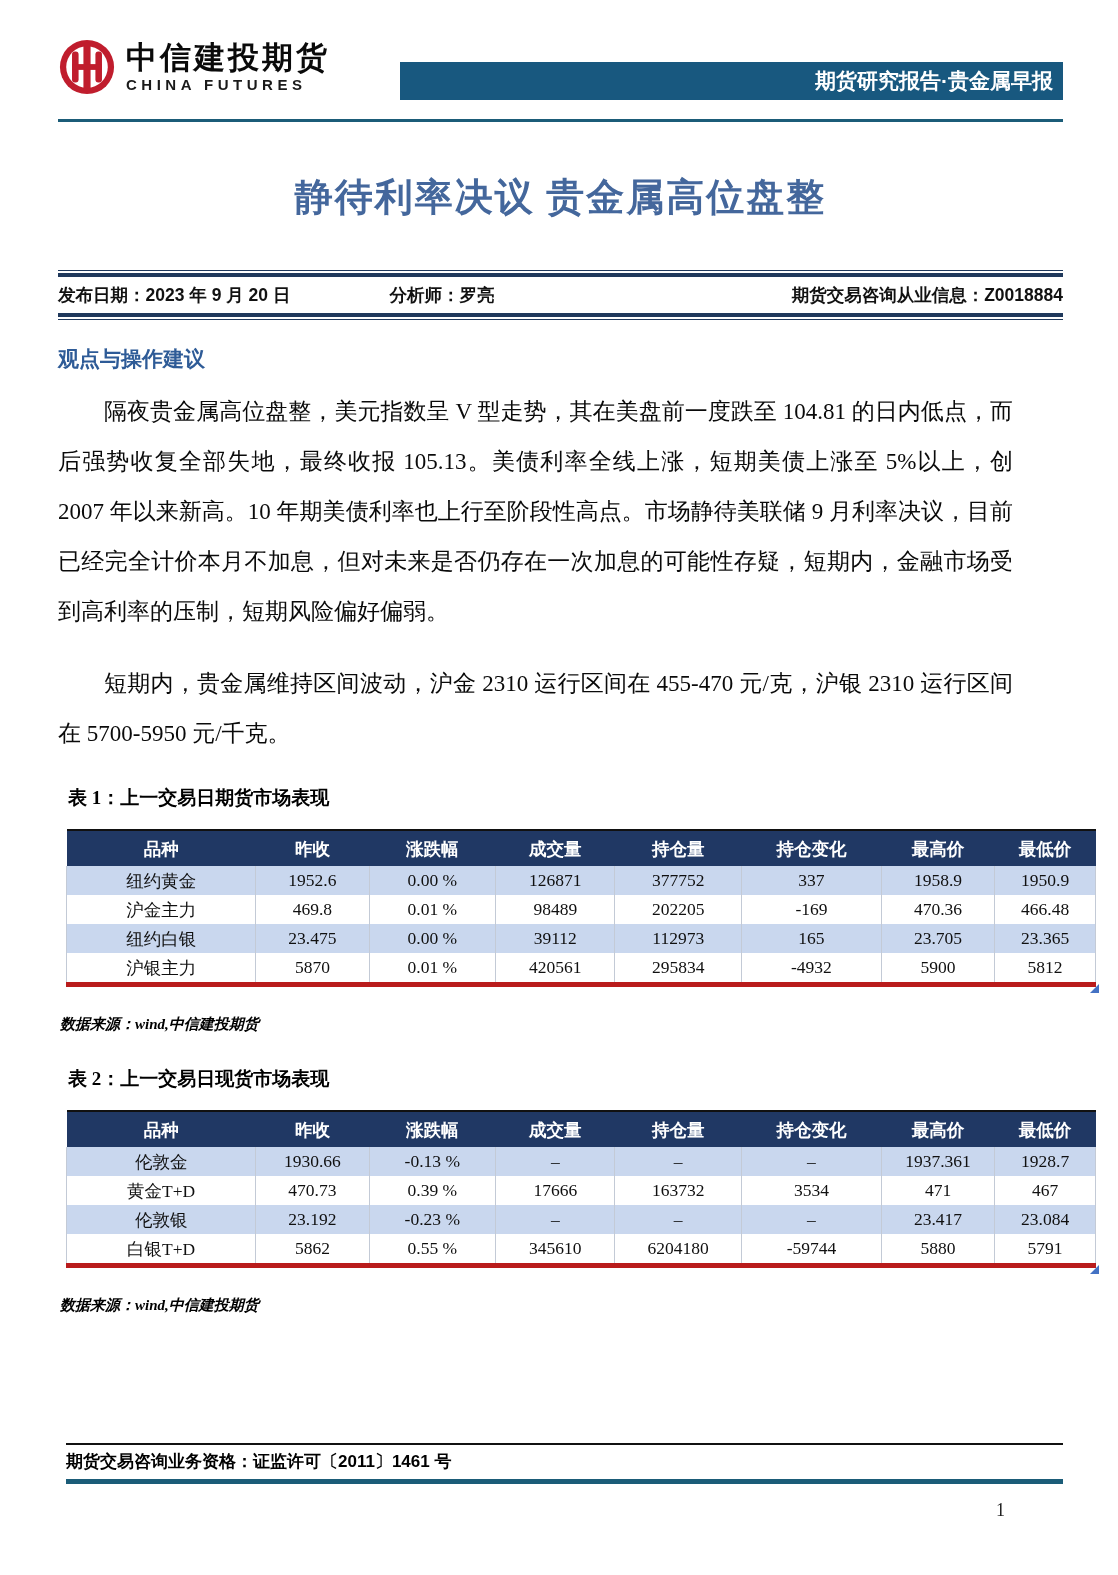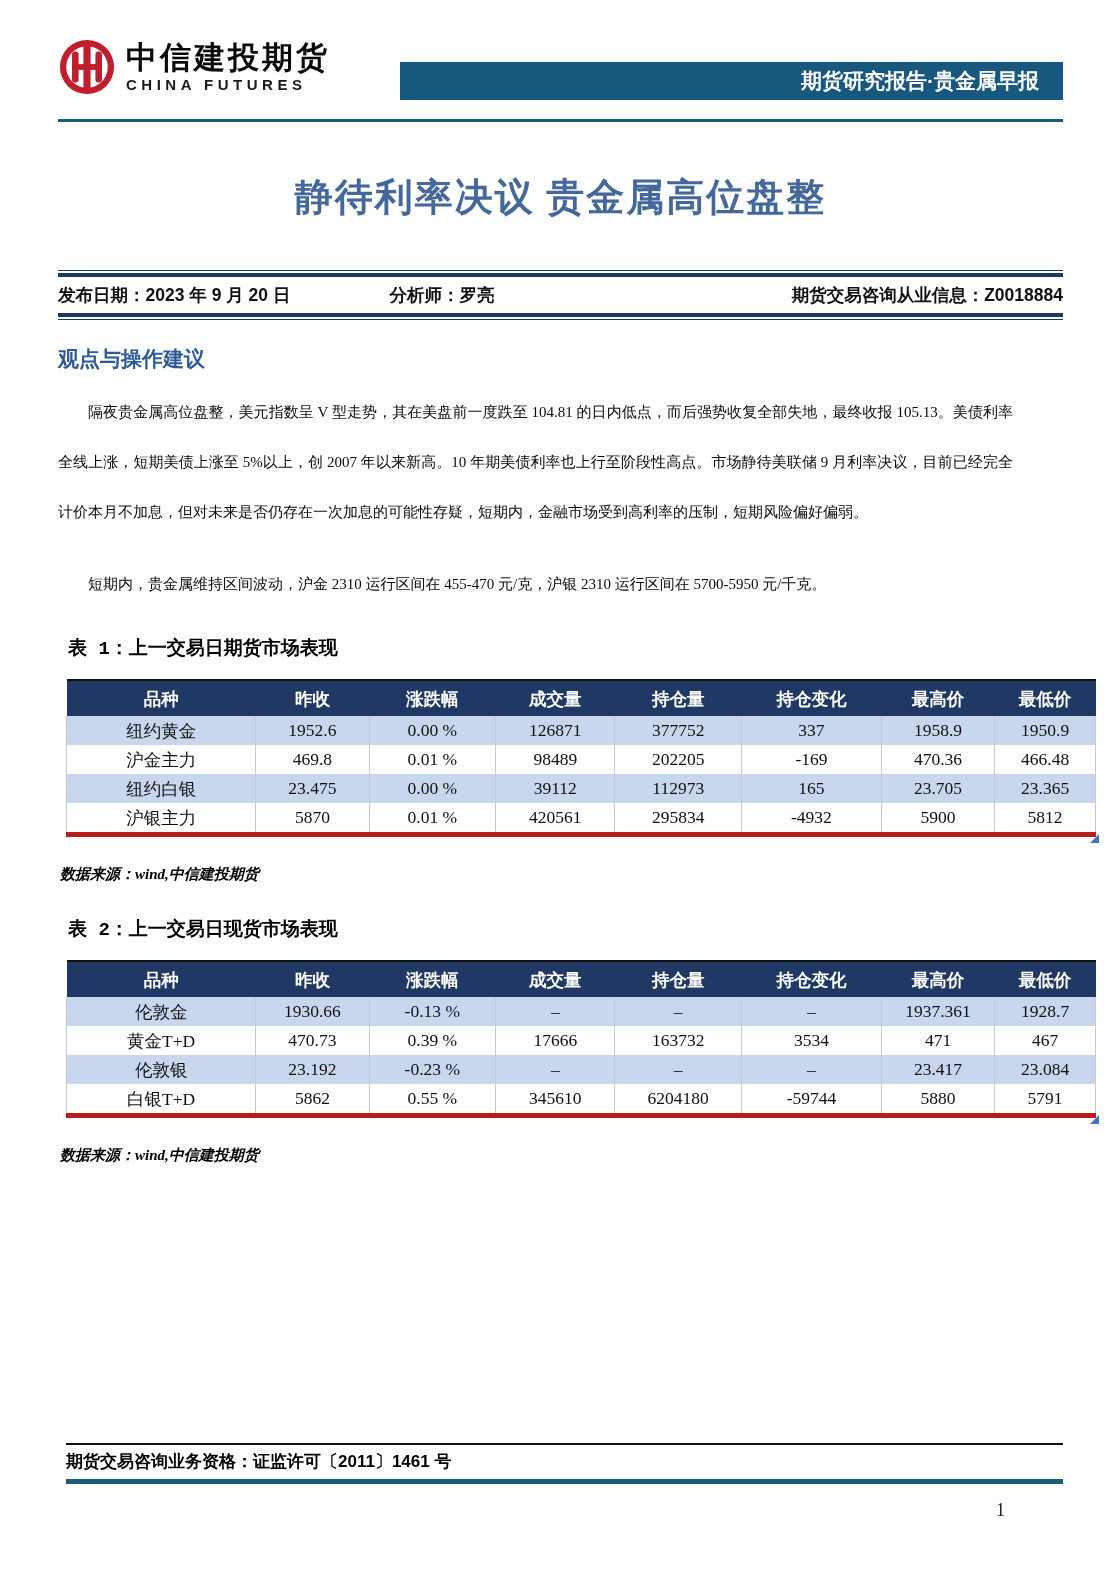--- a/index.html
+++ b/index.html
@@ -28,21 +28,21 @@
     font-family: "Liberation Sans", sans-serif;
     font-size: 15px; font-weight: bold; letter-spacing: 4.5px; color: #1a1a1a; margin-top: 4px;
   }
   .banner {
     margin-top: 24px;
     width: 663px; height: 38px; line-height: 38px;
     background: #18587F;
     color: #ffffff;
     font-family: "Liberation Sans", sans-serif;
     font-size: 21px; font-weight: bold;
-    text-align: right; padding-right: 24px; box-sizing: border-box;
+    text-align: right; padding-right: 10px; box-sizing: border-box;
   }
   .hdr-rule { margin-top: 7px; height: 3px; background: #1B5C78; }
 
   
   .title {
     margin: 50px 0 0 0;
     text-align: center;
     font-size: 38px; font-weight: bold;
     color: #44679C;
     letter-spacing: 2px;
@@ -69,33 +69,33 @@
 
   
   .sec-heading {
     margin: 28px 0 0 0;
     color: #2E5B97;
     font-size: 21px; font-weight: bold;
     font-family: "Liberation Sans", sans-serif;
   }
   .body-para {
     margin: 14px 50px 0 0;
-    font-size: 15px;
+    font-size: 23px;
     line-height: 50px;
     text-align: justify;
     text-indent: 2em;
     color: #0a0a0a;
   }
   .body-para + .body-para { margin-top: 22px; }
 
   
   .tbl-caption {
     margin: 26px 0 0 10px;
     font-size: 19px; font-weight: bold; color: #000;
-    font-family: Liberation Mono, monospace;
+    font-family: Liberation Serif, serif;
   }
   .table-wrap { position: relative; width: 1030px; margin: 18px 0 0 8px; }
   table.data {
     width: 100%;
     border-collapse: collapse;
     border-top: 2px solid #111;
     border-bottom: 5px solid #b91c1c;
     font-size: 17.5px;
   }
   table.data thead th {

